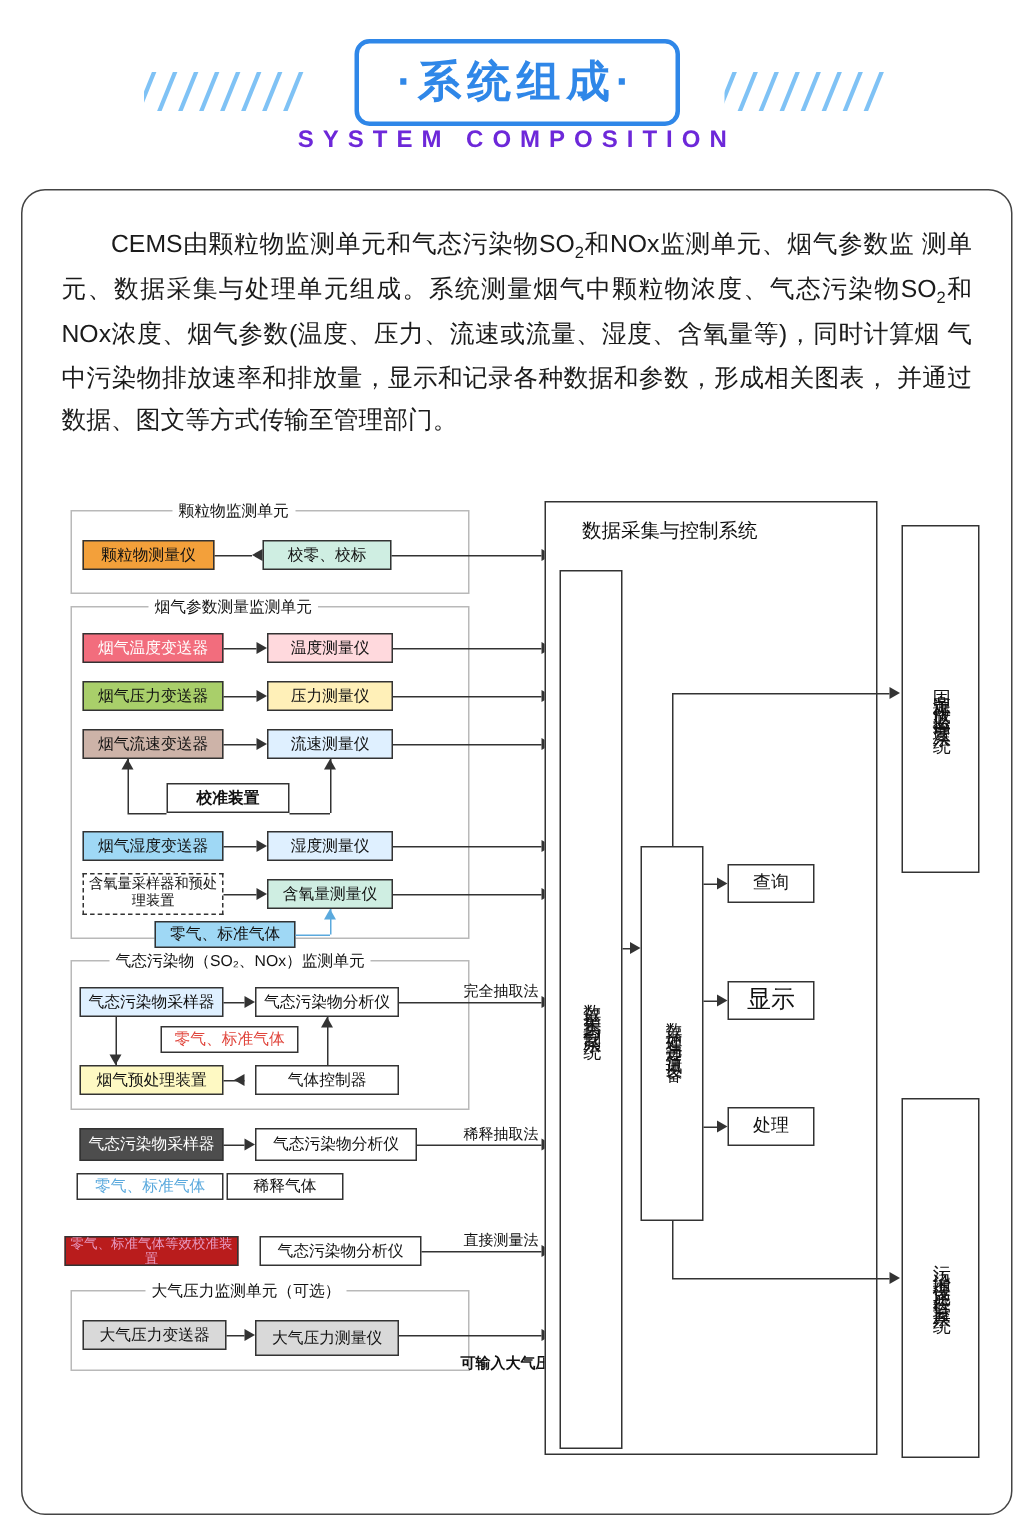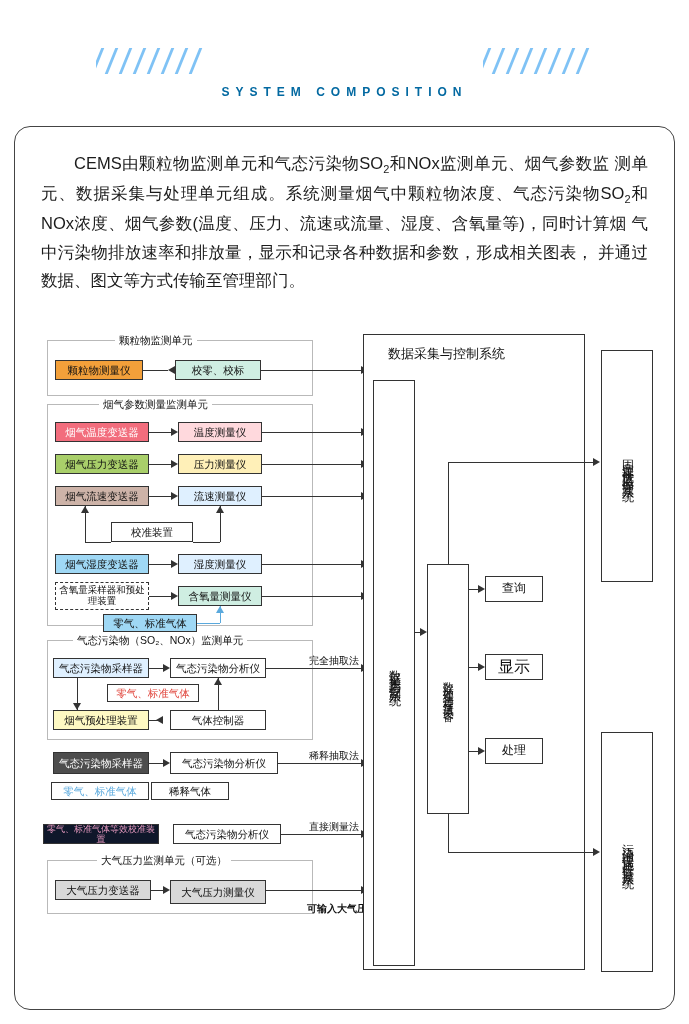--- a/index.html
+++ b/index.html
@@ -45,22 +45,22 @@
     top:-4px;
     width:3px; height:34px;
     background:#7fc2f5;
     transform:skewX(-22deg);
   }
   .subtitle {
     position:absolute;
     left:0; right:0;
     top:85px;
     text-align:center;
-    color:#0369a1;
-    font-size:12px;
+    color:#6d28d9;
+    font-size:16px;
     letter-spacing:6px;
     font-weight:600;
   }
   
   .card {
     position:absolute;
     left:14px; top:126px;
     width:661px; height:884px;
     border:1.5px solid #444;
     border-radius:16px;
@@ -171,20 +171,21 @@
   <div class="hatch right">
     <span style="left:0"></span>
       <span style="left:14px"></span>
       <span style="left:28px"></span>
     <span style="left:42px"></span>
       <span style="left:56px"></span>
       <span style="left:70px"></span>
     <span style="left:84px"></span>
       <span style="left:98px"></span>
   </div>
+  <div class="title-badge">·系统组成·</div>
   <div class="subtitle">SYSTEM COMPOSITION</div>
 </div>
 
 <div class="card">
 
   <p class="intro" id="intro">CEMS由颗粒物监测单元和气态污染物SO<sub>2</sub>和NOx监测单元、烟气参数监 测单元、数据采集与处理单元组成。系统测量烟气中颗粒物浓度、气态污染物SO<sub>2</sub>和NOx浓度、烟气参数(温度、压力、流速或流量、湿度、含氧量等)，同时计算烟 气中污染物排放速率和排放量，显示和记录各种数据和参数，形成相关图表， 并通过数据、图文等方式传输至管理部门。</p>
 
   <div class="diagram">
 
     <div class="group" style="left:32px; top:8px; width:266px; height:56px;"></div>
@@ -213,21 +214,21 @@
     <div class="hline" style="left:247px; top:132px; width:99px;"></div>
     <div class="arrow-r" style="left:346px; top:128px;"></div>
 
     <div class="box" style="left:40px; top:154px; width:94px; height:20px; background:#cdb3a8;">烟气流速变送器</div>
     <div class="box" style="left:163px; top:154px; width:84px; height:20px; background:#dff0ff;">流速测量仪</div>
     <div class="hline" style="left:134px; top:164px; width:22px;"></div>
     <div class="arrow-r" style="left:156px; top:160px;"></div>
     <div class="hline" style="left:247px; top:164px; width:99px;"></div>
     <div class="arrow-r" style="left:346px; top:160px;"></div>
 
-    <div class="box" style="left:96px; top:190px; width:82px; height:20px; background:#ffffff;">校准装置</div>
+    <div class="box" style="left:96px; top:190px; width:82px; height:20px; background:#ffffff;font-weight:bold;">校准装置</div>
     <div class="vline" style="left:70px; top:174px; height:36px;"></div>
     <div class="hline" style="left:70px; top:210px; width:26px;"></div>
     <div class="vline" style="left:70px; top:174px; height:1px;"></div>
     <div class="arrow-u" style="left:66px; top:174px;"></div>
     <div class="vline" style="left:205px; top:174px; height:36px;"></div>
     <div class="hline" style="left:178px; top:210px; width:27px;"></div>
     <div class="arrow-u" style="left:201px; top:174px;"></div>
 
     <div class="box" style="left:40px; top:222px; width:94px; height:20px; background:#9fd8f5;">烟气湿度变送器</div>
     <div class="box" style="left:163px; top:222px; width:84px; height:20px; background:#dff0ff;">湿度测量仪</div>
@@ -270,21 +271,21 @@
     <div class="box" style="left:38px; top:420px; width:96px; height:22px; background:#4d4d4d; color:#fff;">气态污染物采样器</div>
     <div class="box" style="left:155px; top:420px; width:108px; height:22px; background:#ffffff;">气态污染物分析仪</div>
     <div class="hline" style="left:134px; top:431px; width:14px;"></div>
     <div class="arrow-r" style="left:148px; top:427px;"></div>
     <div class="box" style="left:36px; top:450px; width:98px; height:18px; background:#ffffff; color:#5aa9dd;">零气、标准气体</div>
     <div class="box" style="left:136px; top:450px; width:78px; height:18px; background:#ffffff;">稀释气体</div>
     <div class="hline" style="left:263px; top:431px; width:83px;"></div>
     <div class="arrow-r" style="left:346px; top:427px;"></div>
     <div class="lbl" style="left:294px; top:417px;">稀释抽取法</div>
 
-    <div class="box" style="left:28px; top:492px; width:116px; height:20px; background:#0f172a; color:#e79ac0; font-size:9px;">零气、标准气体等效校准装置</div>
+    <div class="box" style="left:28px; top:492px; width:116px; height:20px; background:#b91c1c; color:#e79ac0; font-size:9px;">零气、标准气体等效校准装置</div>
     <div class="box" style="left:158px; top:492px; width:108px; height:20px; background:#ffffff;">气态污染物分析仪</div>
     <div class="hline" style="left:152px; top:502px; width:0px;"></div>
     <div class="hline" style="left:266px; top:502px; width:80px;"></div>
     <div class="arrow-r" style="left:346px; top:498px;"></div>
     <div class="lbl" style="left:294px; top:488px;">直接测量法</div>
 
     <div class="group" style="left:32px; top:528px; width:266px; height:54px;"></div>
     <div class="group-title" style="left:82px; top:522px;">大气压力监测单元（可选）</div>
     <div class="box" style="left:40px; top:548px; width:96px; height:20px; background:#d9d9d9;">大气压力变送器</div>
     <div class="box" style="left:155px; top:548px; width:96px; height:24px; background:#d9d9d9;">大气压力测量仪</div>

